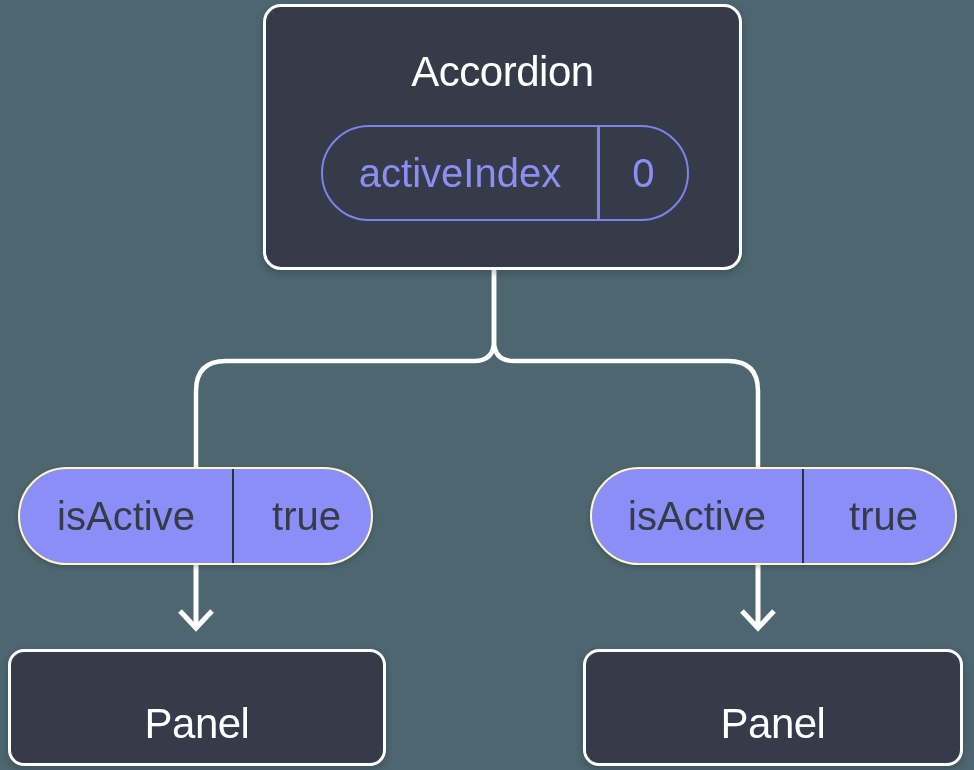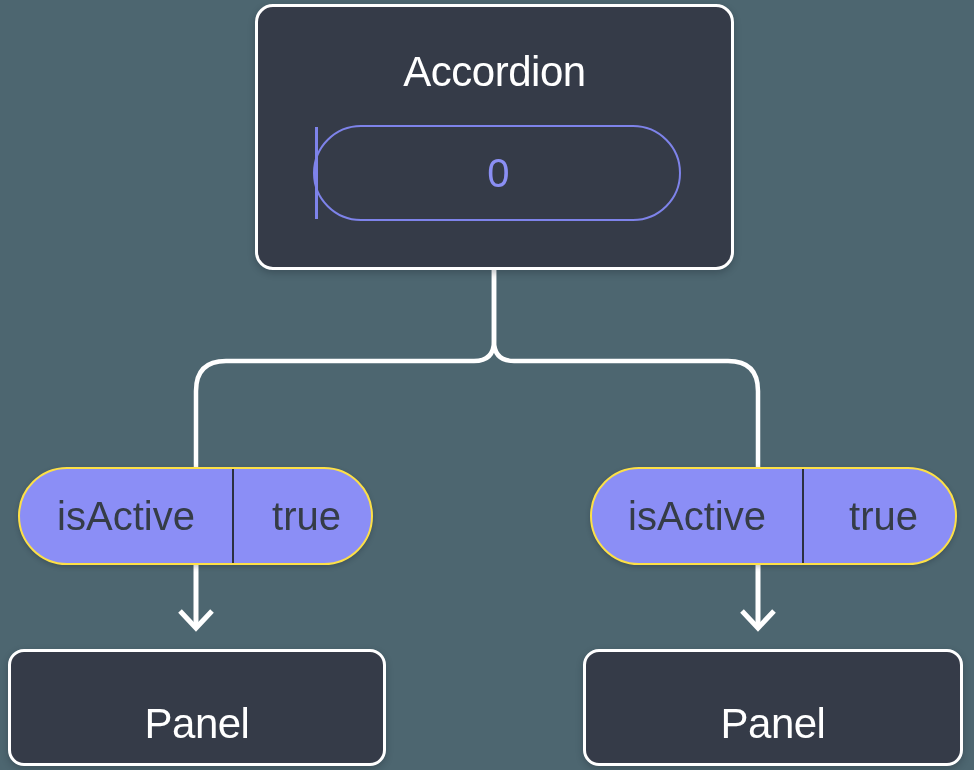--- a/index.html
+++ b/index.html
@@ -22,21 +22,21 @@
   }
   .node {
     position: absolute;
     background: #353b48;
     border: 3px solid #ffffff;
     box-sizing: border-box;
     box-shadow: 0 3px 7px rgba(20, 28, 38, 0.28);
     z-index: 2;
   }
   .root-node {
-    left: 255px; top: 4px;
+    left: 263px; top: 4px;
     width: 479px; height: 266px;
     border-radius: 18px;
   }
   .node-title {
     position: absolute;
     left: 0; right: 0;
     text-align: center;
     color: #ffffff;
     font-size: 42px;
     font-weight: 500;
@@ -70,21 +70,21 @@
     flex: 1;
     display: flex;
     align-items: center;
     justify-content: center;
   }
   .prop-pill {
     position: absolute;
     top: 467px;
     height: 98px;
     background: #8b8ef6;
-    border: 2px solid #fde047;
+    border: 2px solid #fef9c3;
     border-radius: 49px;
     box-sizing: border-box;
     display: flex;
     align-items: stretch;
     color: #353c47;
     font-size: 40px;
     box-shadow: 0 2px 5px rgba(20, 28, 38, 0.25);
     z-index: 2;
   }
   .prop-pill-left { left: 18px; width: 355px; }
@@ -139,20 +139,21 @@
       <path d="M 196 560 L 196 625"></path>
       <path d="M 180 611 L 196 628 L 212 611"></path>
       <path d="M 758 560 L 758 625"></path>
       <path d="M 742 611 L 758 628 L 774 611"></path>
     </g>
   </svg>
 
   <div class="node root-node">
     <div class="node-title">Accordion</div>
     <div class="state-pill">
+      <div class="seg-name">activeIndex</div>
       <div class="divider"></div>
       <div class="seg-value">0</div>
     </div>
   </div>
 
   <div class="prop-pill prop-pill-left">
     <div class="seg-name">isActive</div>
     <div class="divider"></div>
     <div class="seg-value">true</div>
   </div>

